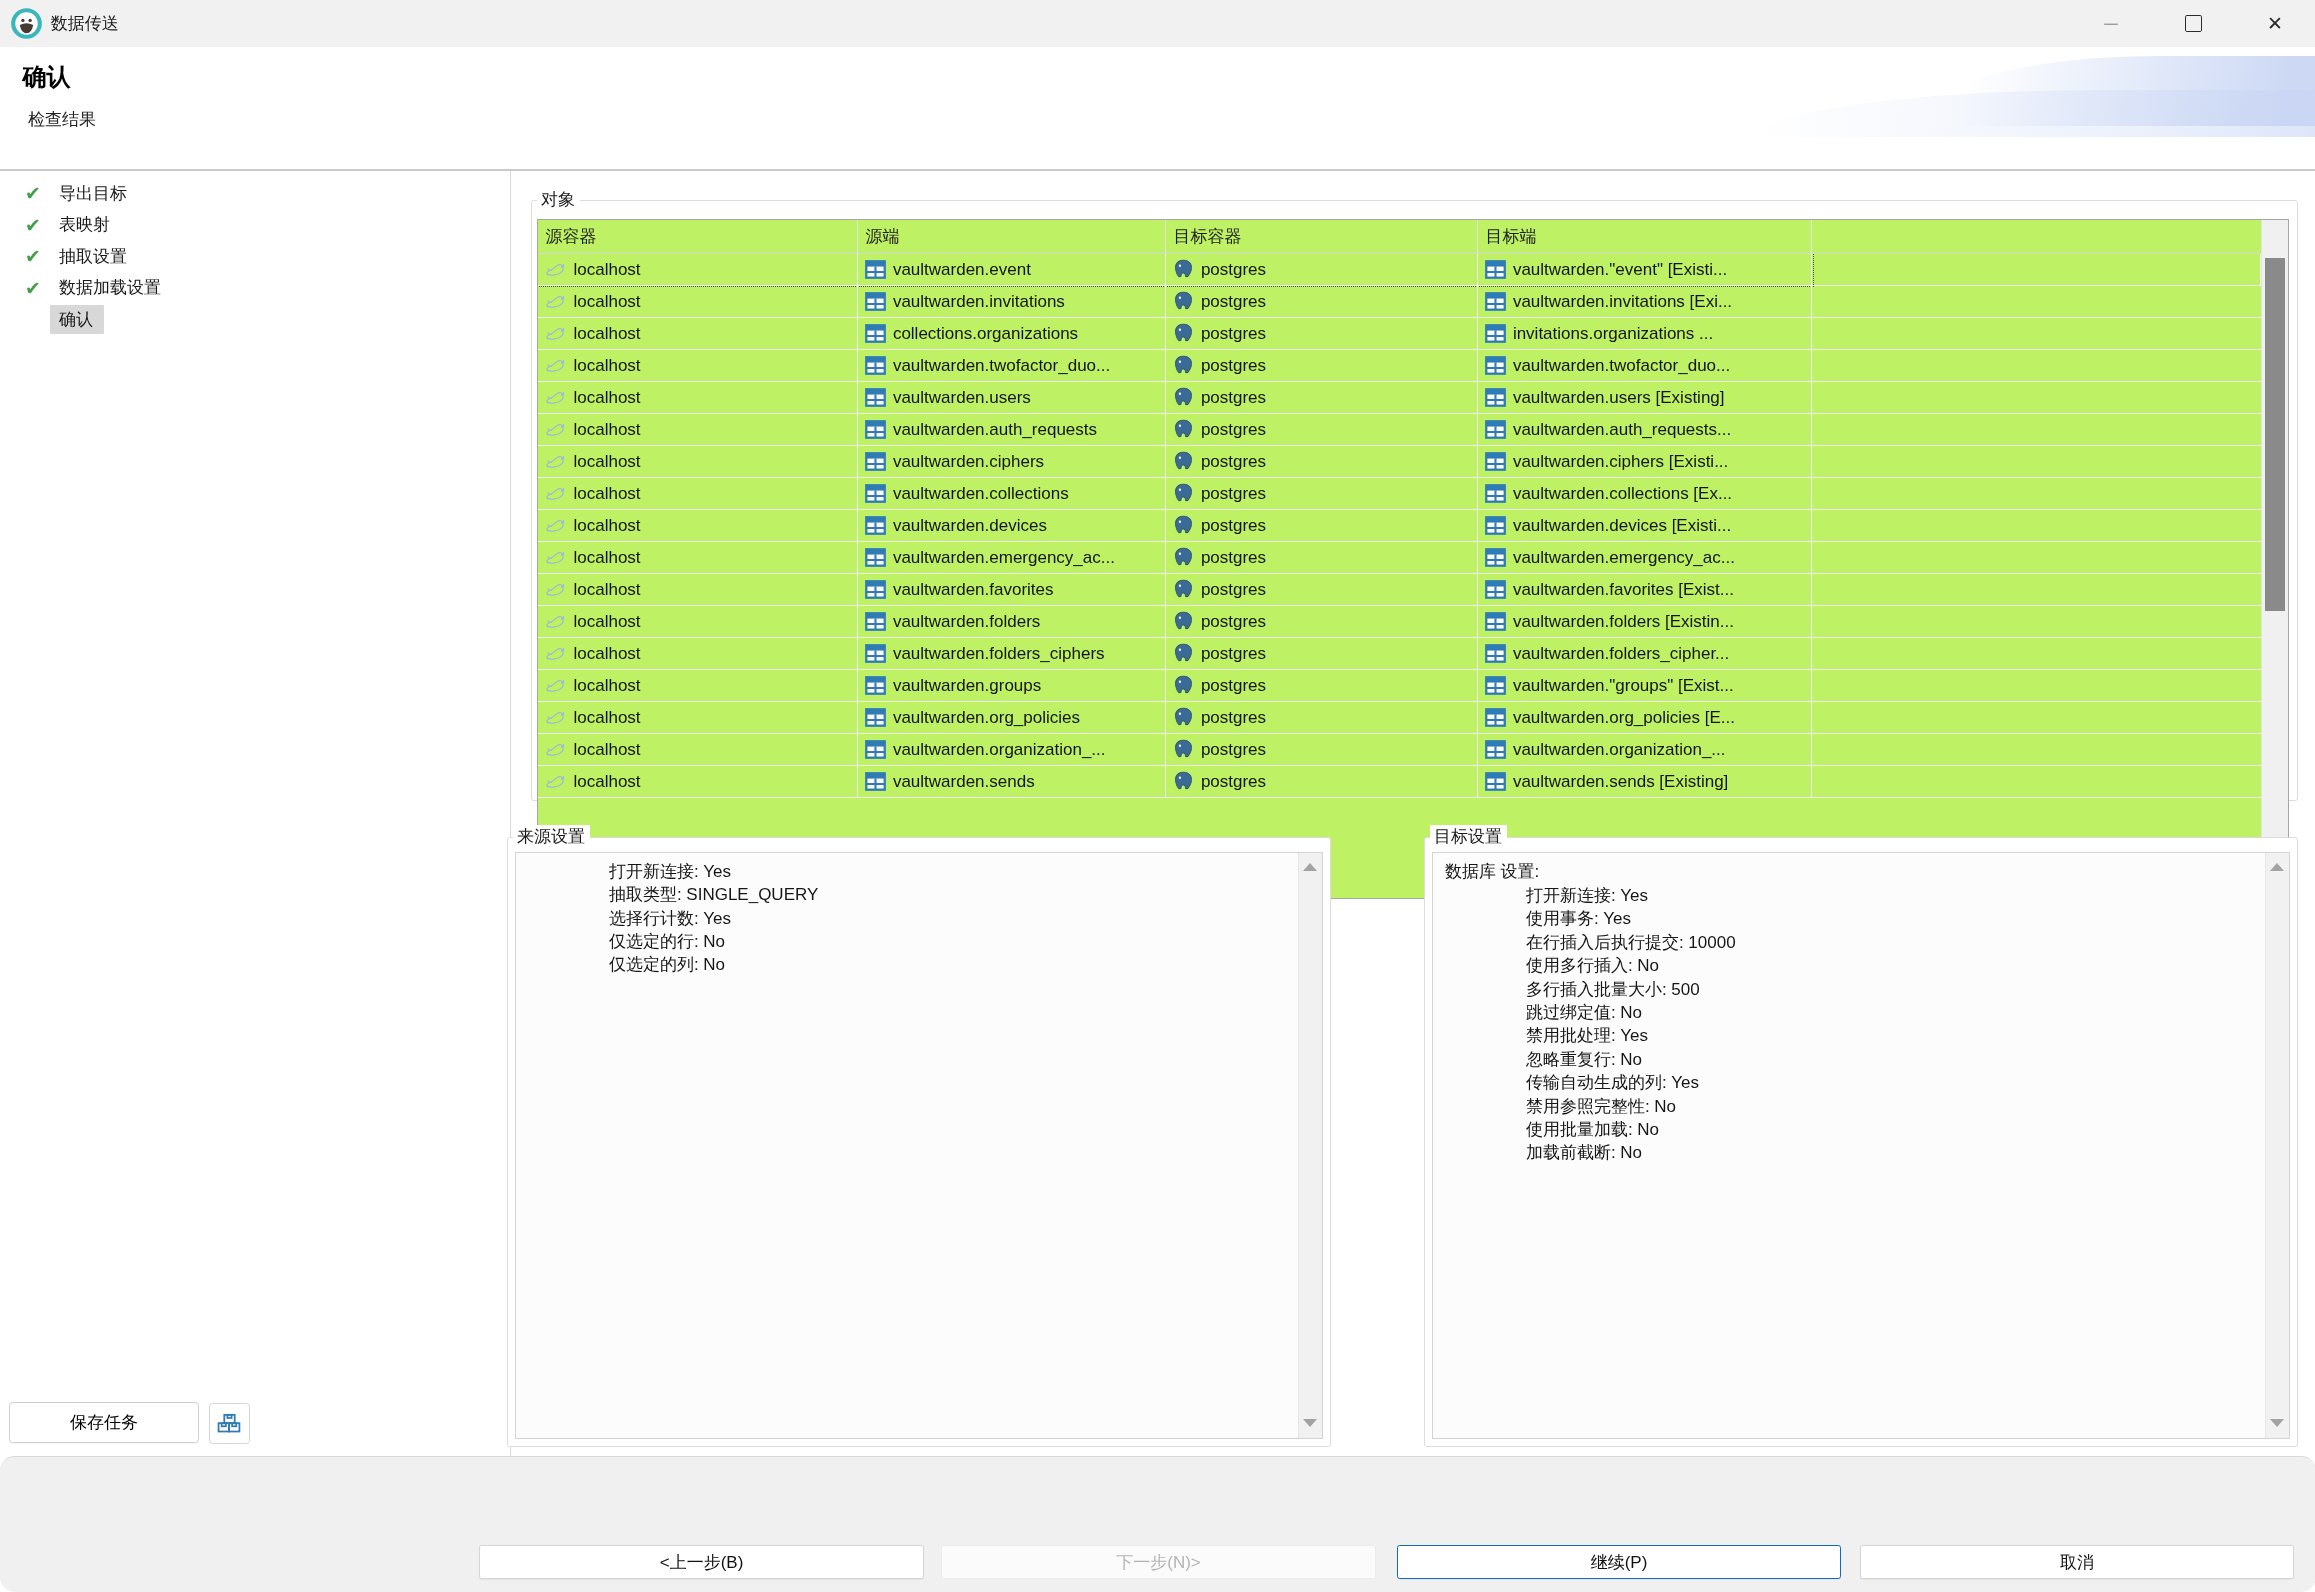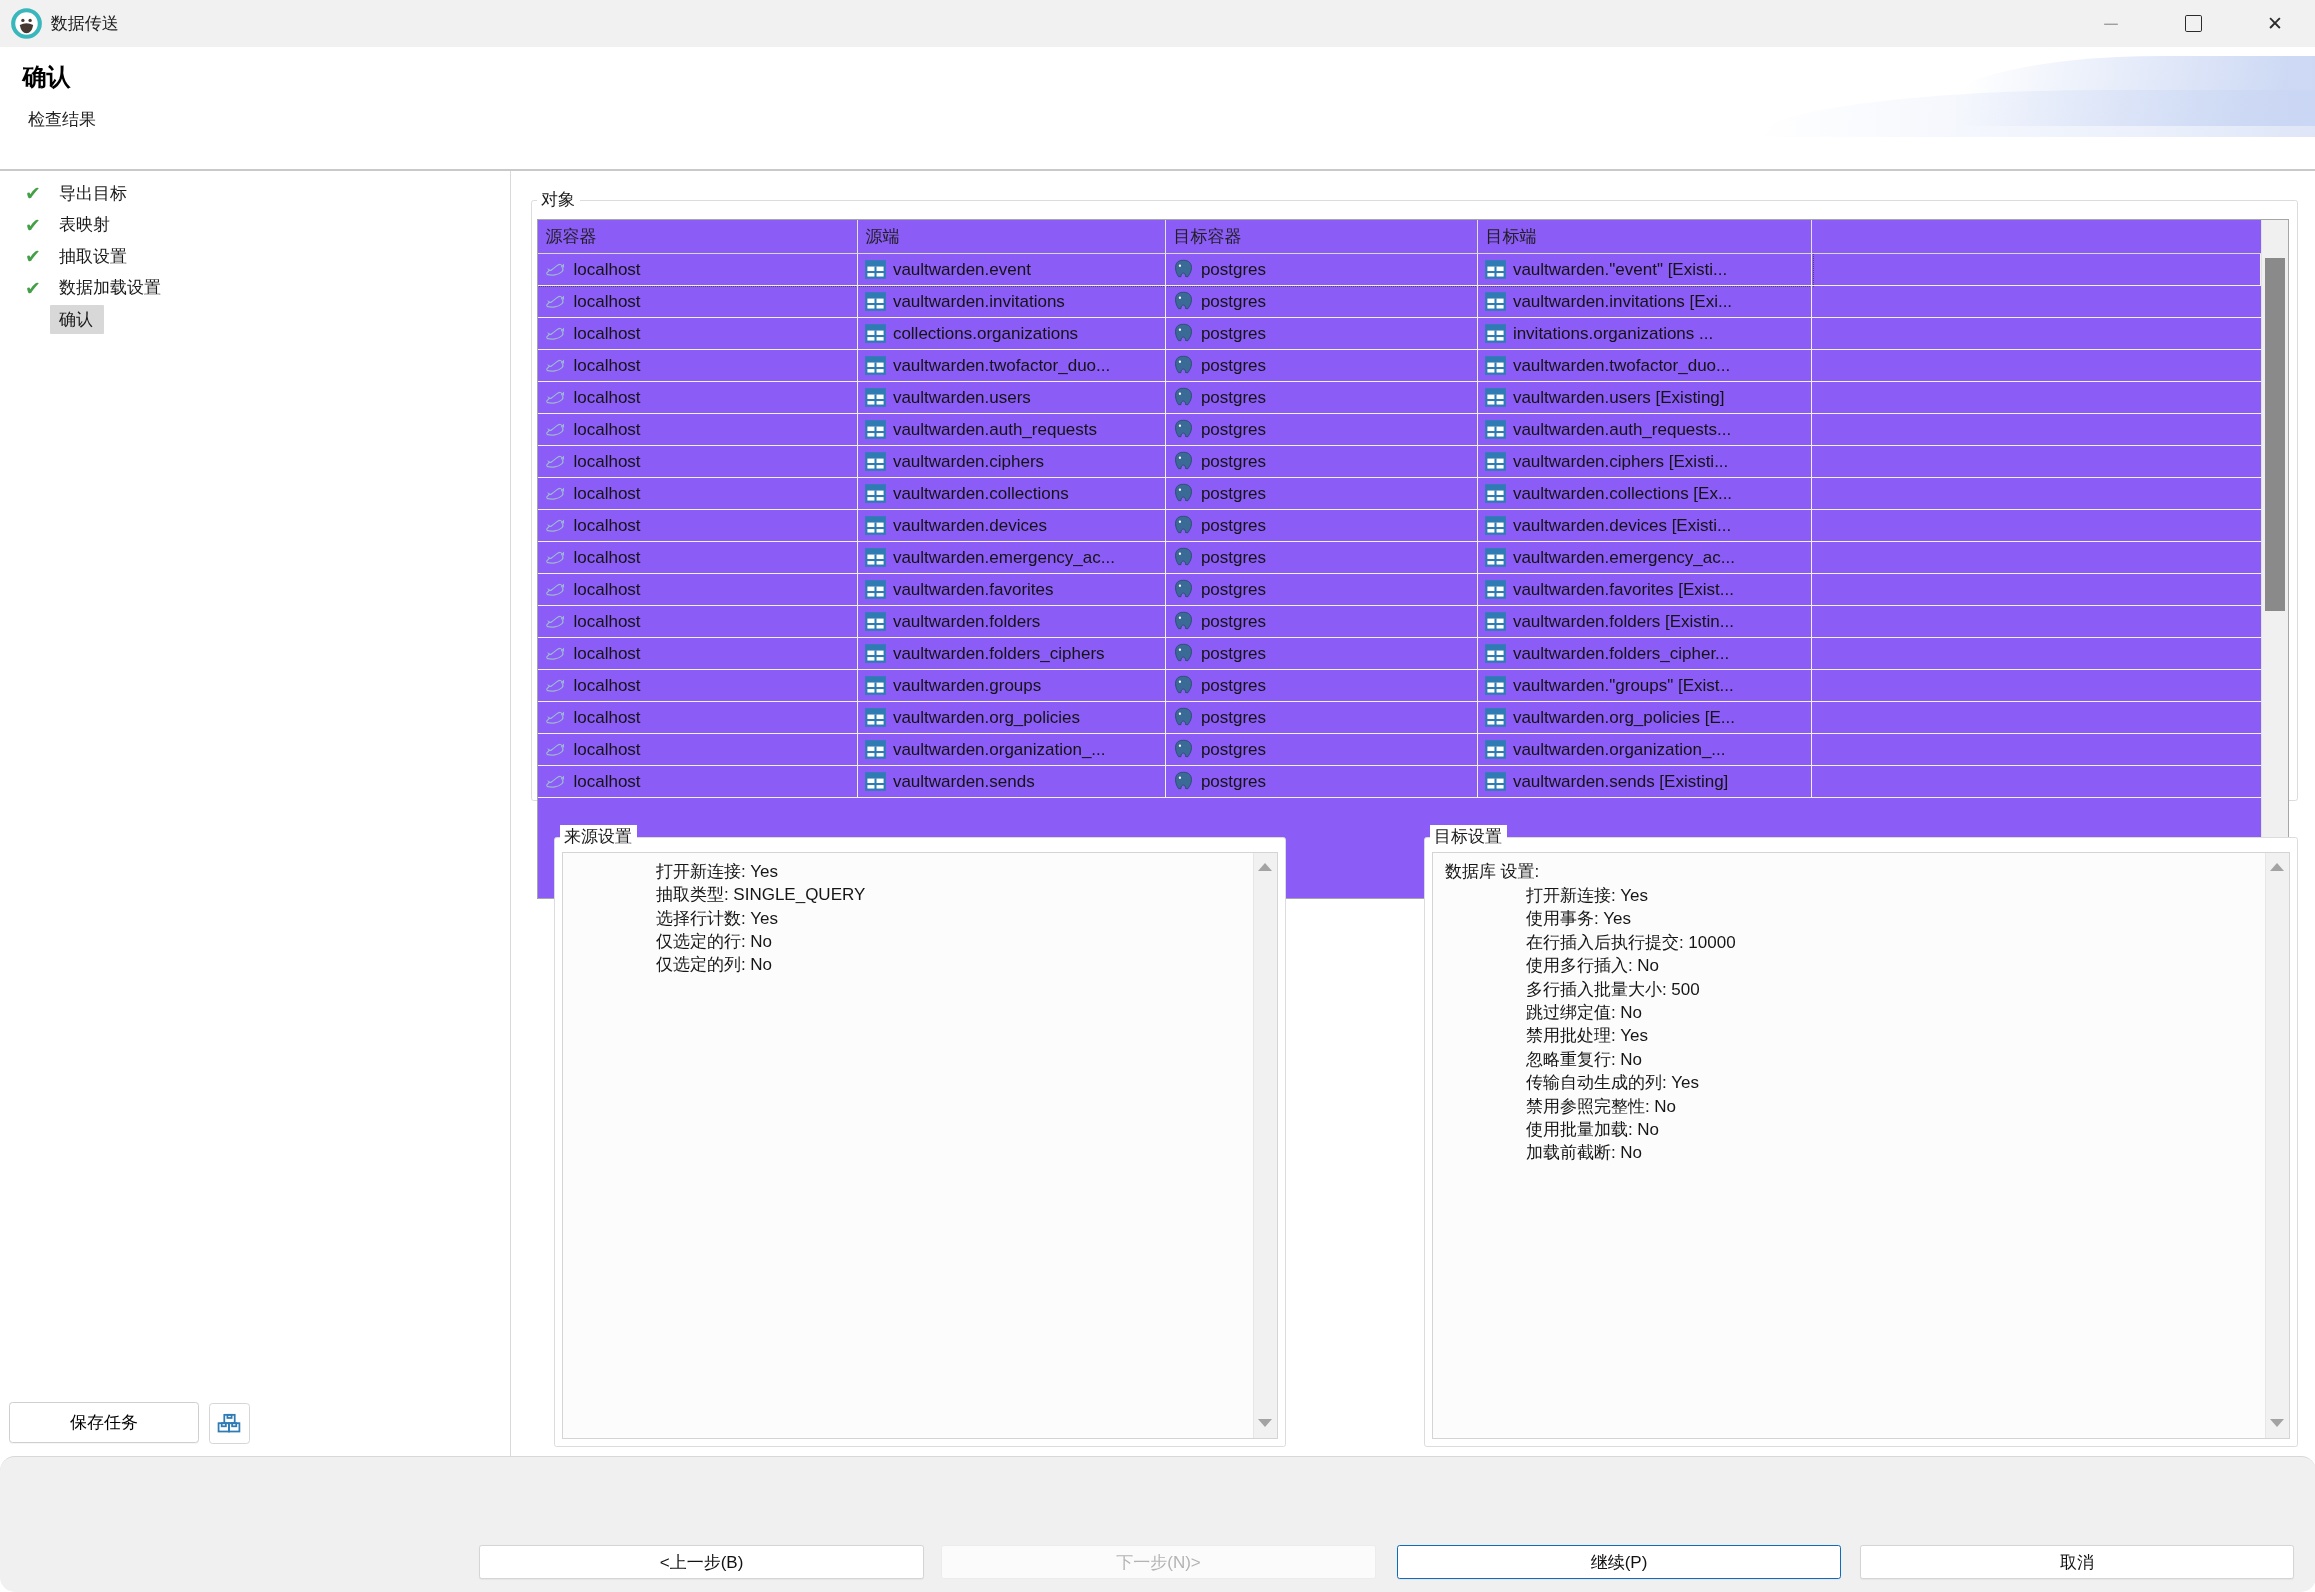--- a/index.html
+++ b/index.html
@@ -45,26 +45,26 @@
     background:#fff; border:0.9px solid #cfcfcf; border-radius:3.6px; font-size:17px;
     display:flex; align-items:center; justify-content:center; box-shadow:0 0.9px 0.9px rgba(0,0,0,0.04); }
   .save-icon-btn { position:absolute; left:209px; top:1403px; width:41px; height:41px;
     background:#fff; border:0.9px solid #d6d6d6; border-radius:3.6px;
     display:flex; align-items:center; justify-content:center; }
 
   
   .group { position:absolute; border:0.9px solid #dcdcdc; border-radius:2.7px; background:#fff;padding-left:37px; }
   .group-label { position:absolute; top:-12.6px; left:4.5px; background:#fff; padding:0 4.5px; font-size:17px; color:#1a1a1a; }
   .objects-group { left:531px; top:200px; width:1767px; height:601px; }
-  .source-group  { left:554px; top:837px; width:732px;  height:610px; }
+  .source-group  { left:507px; top:837px; width:824px;  height:610px; }
   .target-group  { left:1424px; top:837px; width:874px; height:610px; }
 
   
   .obj-table { position:absolute; left:4.5px; top:18px; width:1752px; height:680px;
-    border:0.9px solid #a6a6a6; background:#8b5cf6; overflow:hidden; }
+    border:0.9px solid #a6a6a6; background:#bef264; overflow:hidden; }
   .t-inner { position:absolute; left:0; top:0; right:27px; bottom:0; overflow:hidden; }
   .thead { display:grid; grid-template-columns:320px 308px 312px 334px 1fr; height:34px; }
   .thead .hc { display:flex; align-items:center; padding-left:8px; font-size:17px; color:#1f1f1f;
     border-right:0.9px solid #e3e3e3; border-bottom:0.9px solid #d8d8d8; white-space:nowrap; overflow:hidden; }
   .thead .hc:last-child { border-right:none; }
   .tbody { position:absolute; top:34px; left:0; right:0; bottom:0; overflow:hidden; }
   .trow { display:grid; grid-template-columns:320px 308px 312px 334px 1fr; height:32px; position:relative; }
   .trow .tc { display:flex; align-items:center; gap:7.2px; padding-left:7.2px; font-size:17px; color:#141414;
     border-right:0.9px solid #f0f0f0; border-bottom:0.9px solid #f1f1f1; white-space:nowrap; overflow:hidden; }
   .trow .tc:last-child { border-right:none; }

